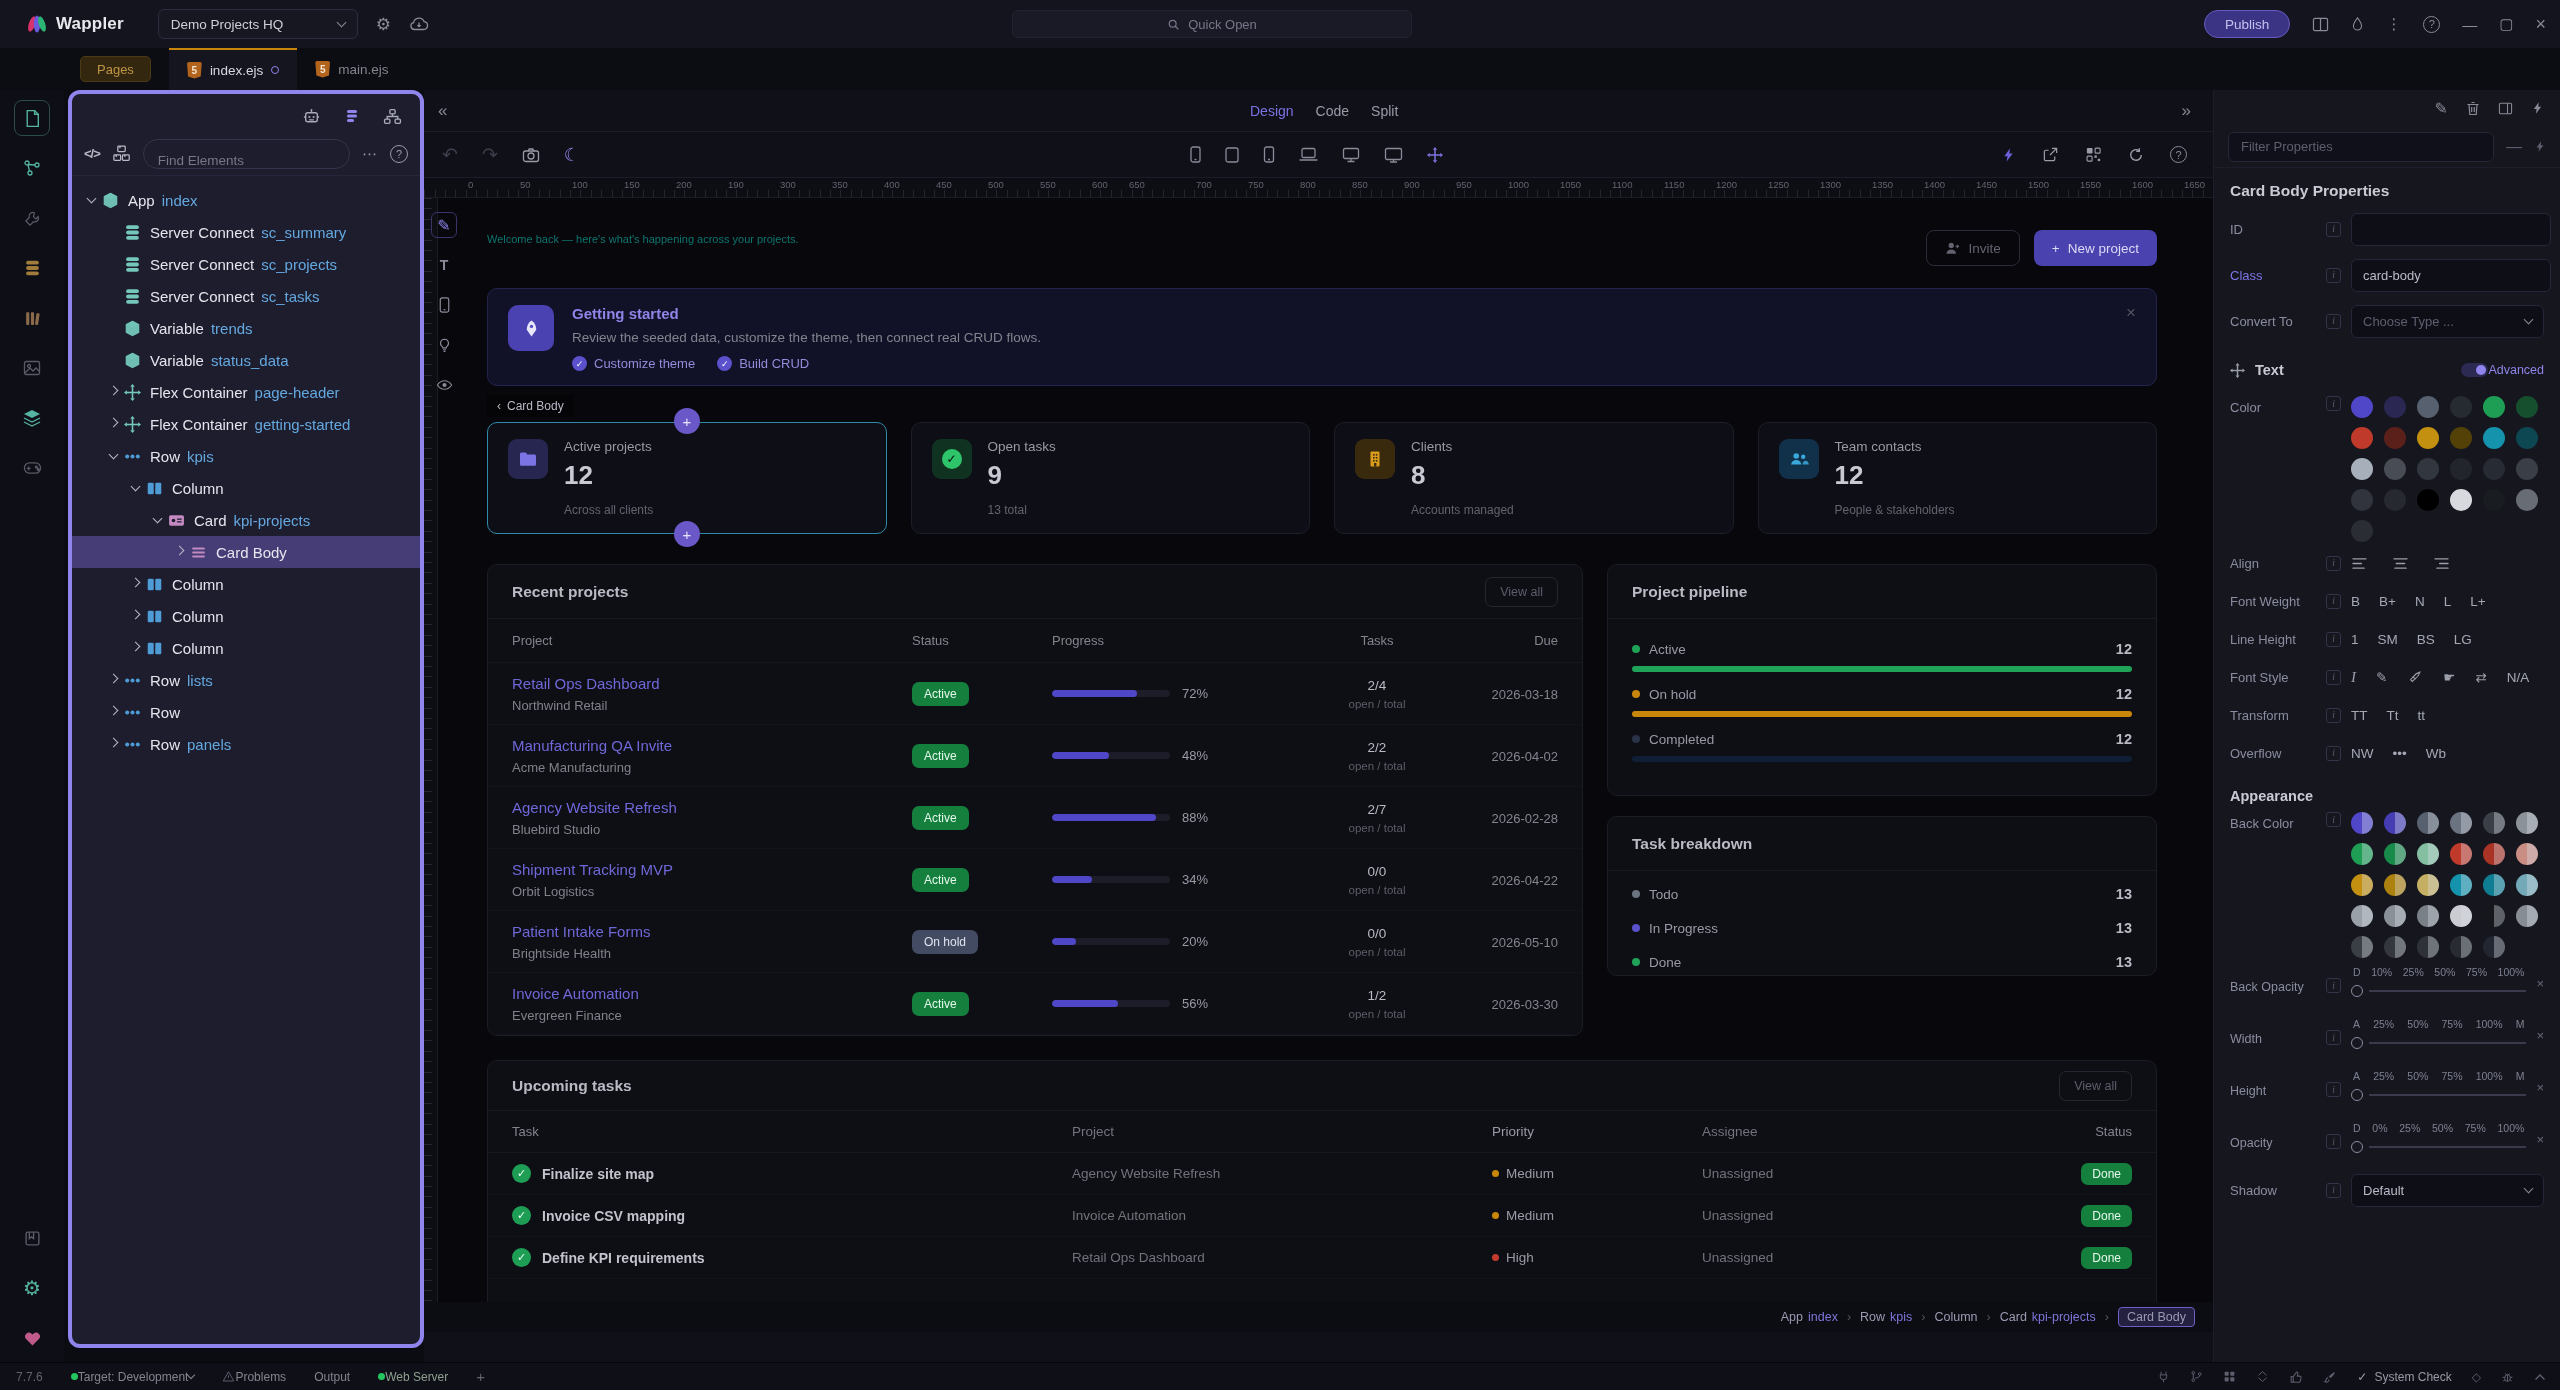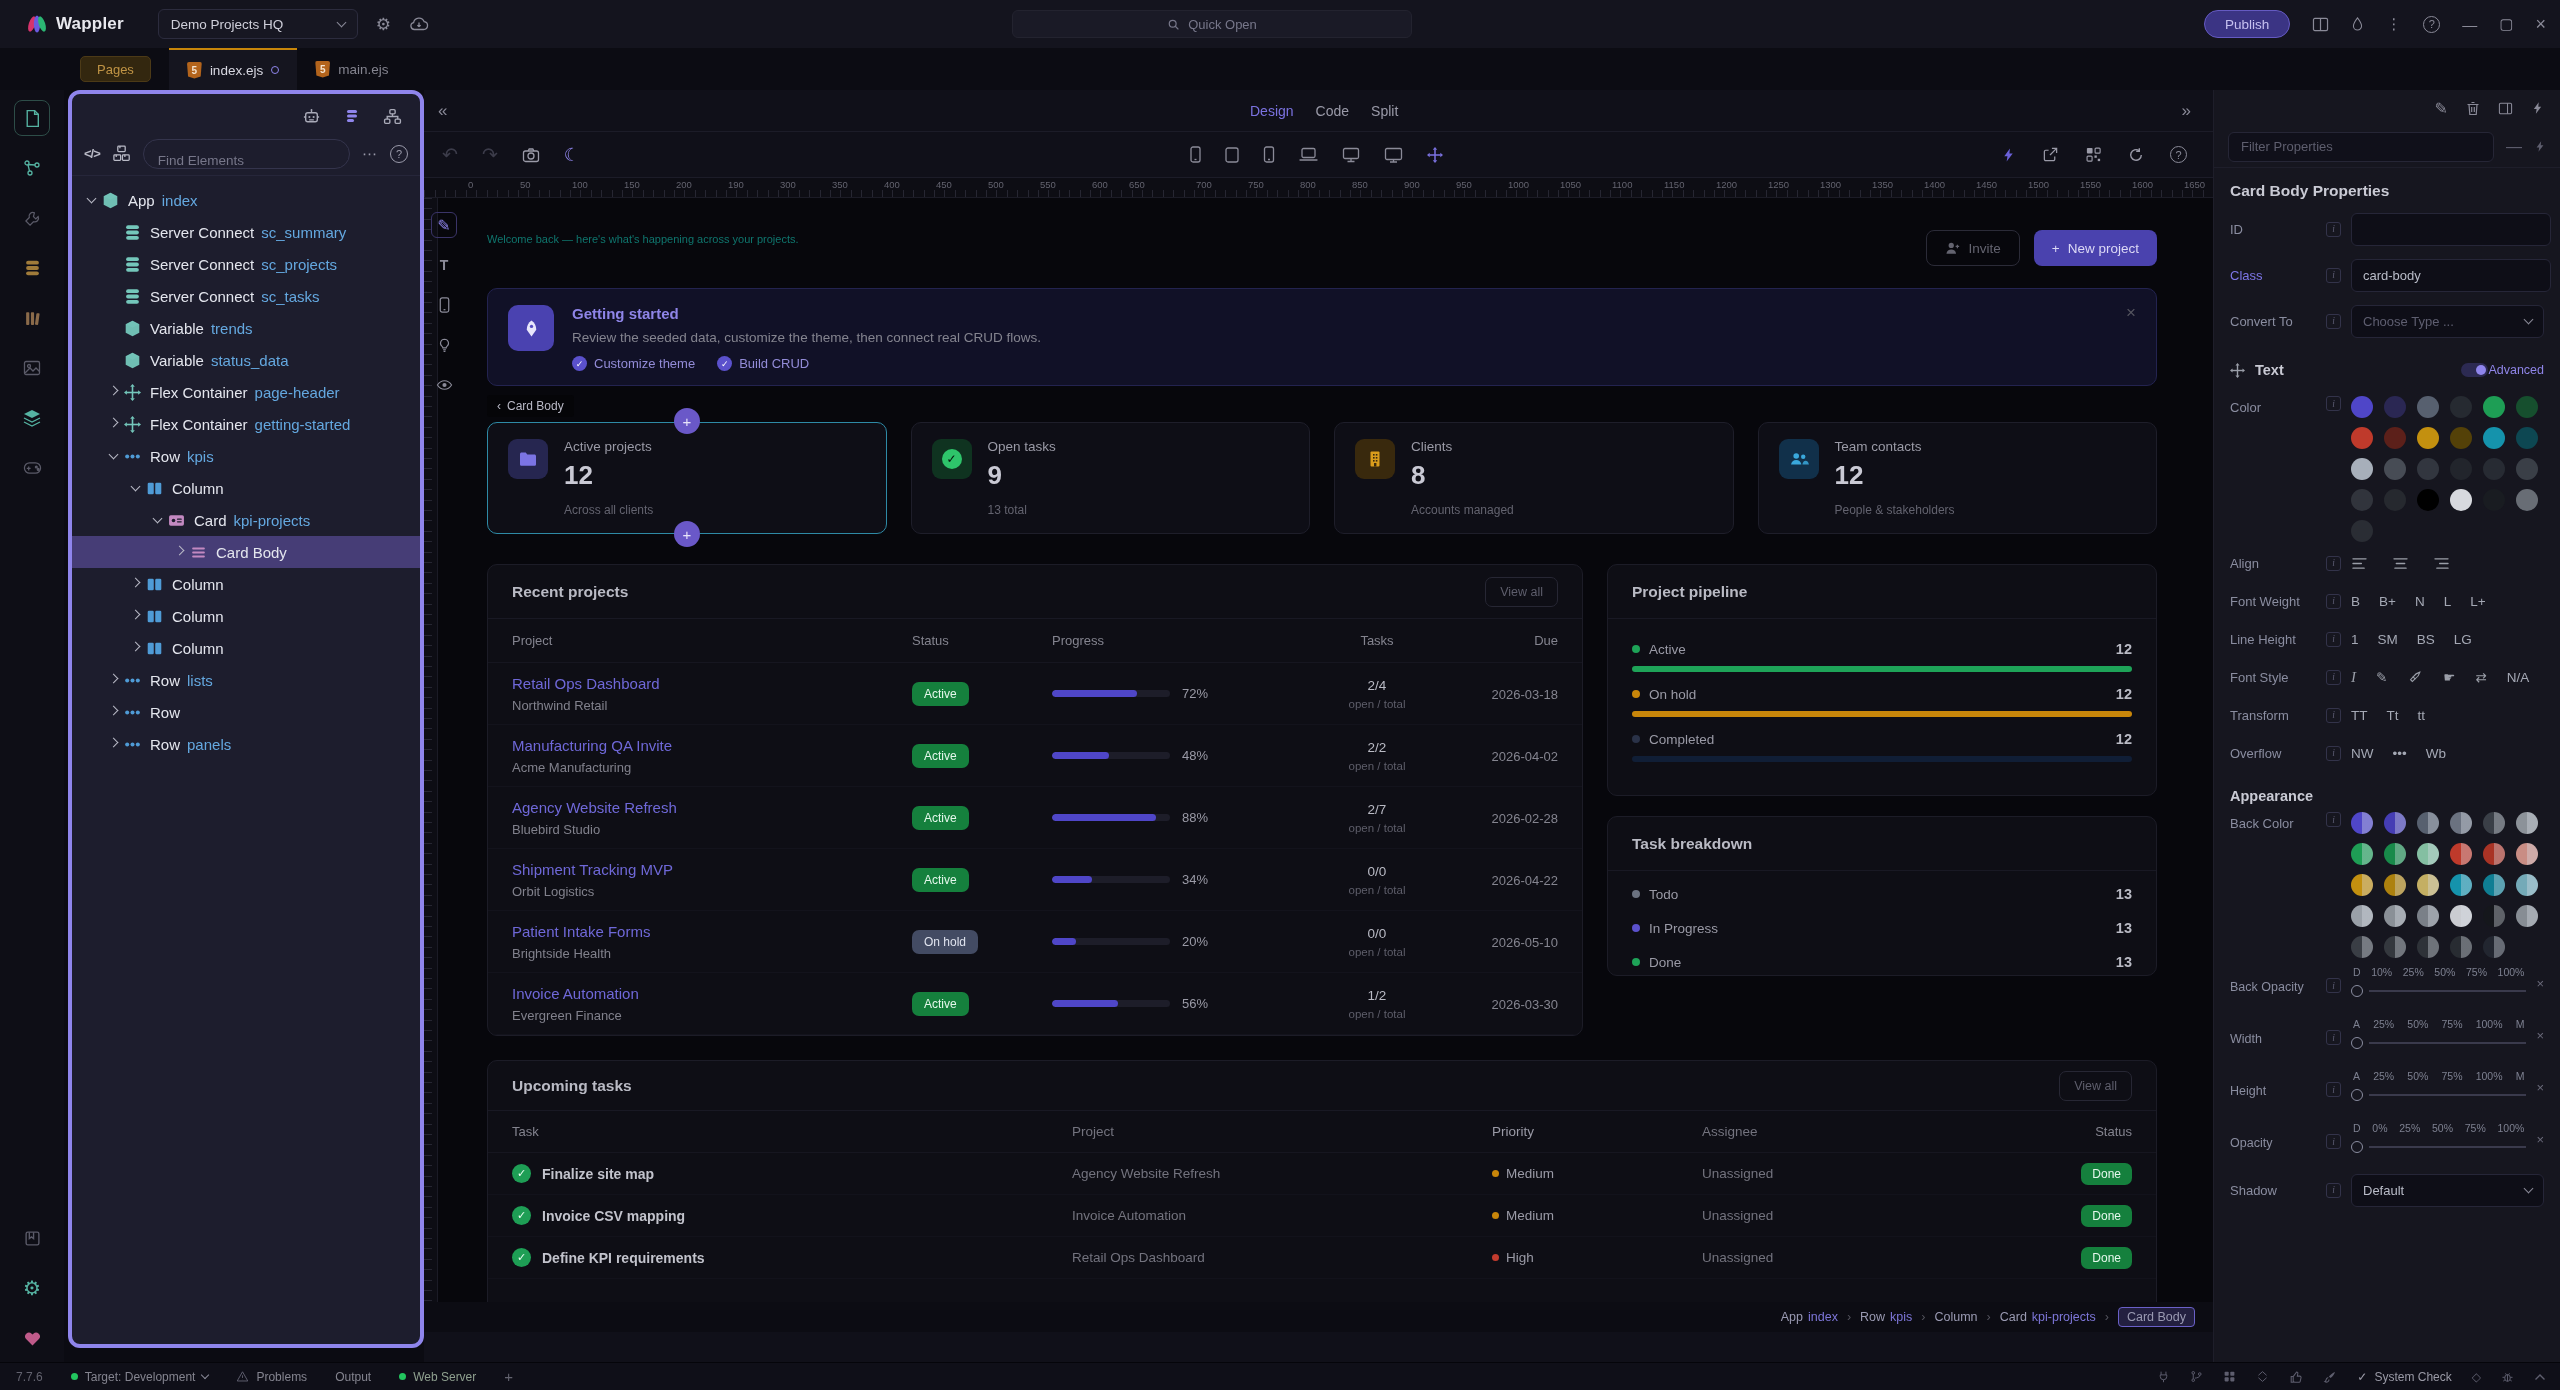--- a/index.html
+++ b/index.html
@@ -184,21 +184,21 @@
 .sl-label{width:86px;font-size:12.5px;color:#8a8da0;flex:none;padding-top:14px}
 .slbody{flex:1}
 .ticks{display:flex;justify-content:space-between;font-size:10.5px;color:#7d8090;padding:0 2px}
 .track{display:flex;align-items:center;margin-top:7px;gap:6px}
 .knob{width:12px;height:12px;border:1.5px solid #8a8da0;border-radius:50%;flex:none}
 .tline{flex:1;height:1.5px;background:#3a3a4c}
 .slx{color:#6a6a7a;font-size:13px;padding-top:10px}
 
 .statusbar{position:absolute;left:0;bottom:0;width:2560px;height:28px;background:#0f0f18;border-top:1px solid #05050a;display:flex;align-items:center;font-size:12px;color:#84848f;z-index:40}
 .sb-ver{margin-left:16px;color:#63636f}
-.sb-item{display:flex;align-items:center;gap:7px;margin-left:28px}
+.sb-item{display:flex;align-items:center;margin-left:28px}
 .gdot{width:7px;height:7px;border-radius:50%;background:#22c55e}
 .sb-right{margin-left:auto;display:flex;align-items:center;gap:20px;margin-right:14px}
 .sb-ic{color:#5e5e6e;display:flex;align-items:center}
 .sb-check{display:flex;align-items:center;gap:7px;color:#9a9aa6}
 </style>
 </head>
 <body>
 
 <div class="app">
 

